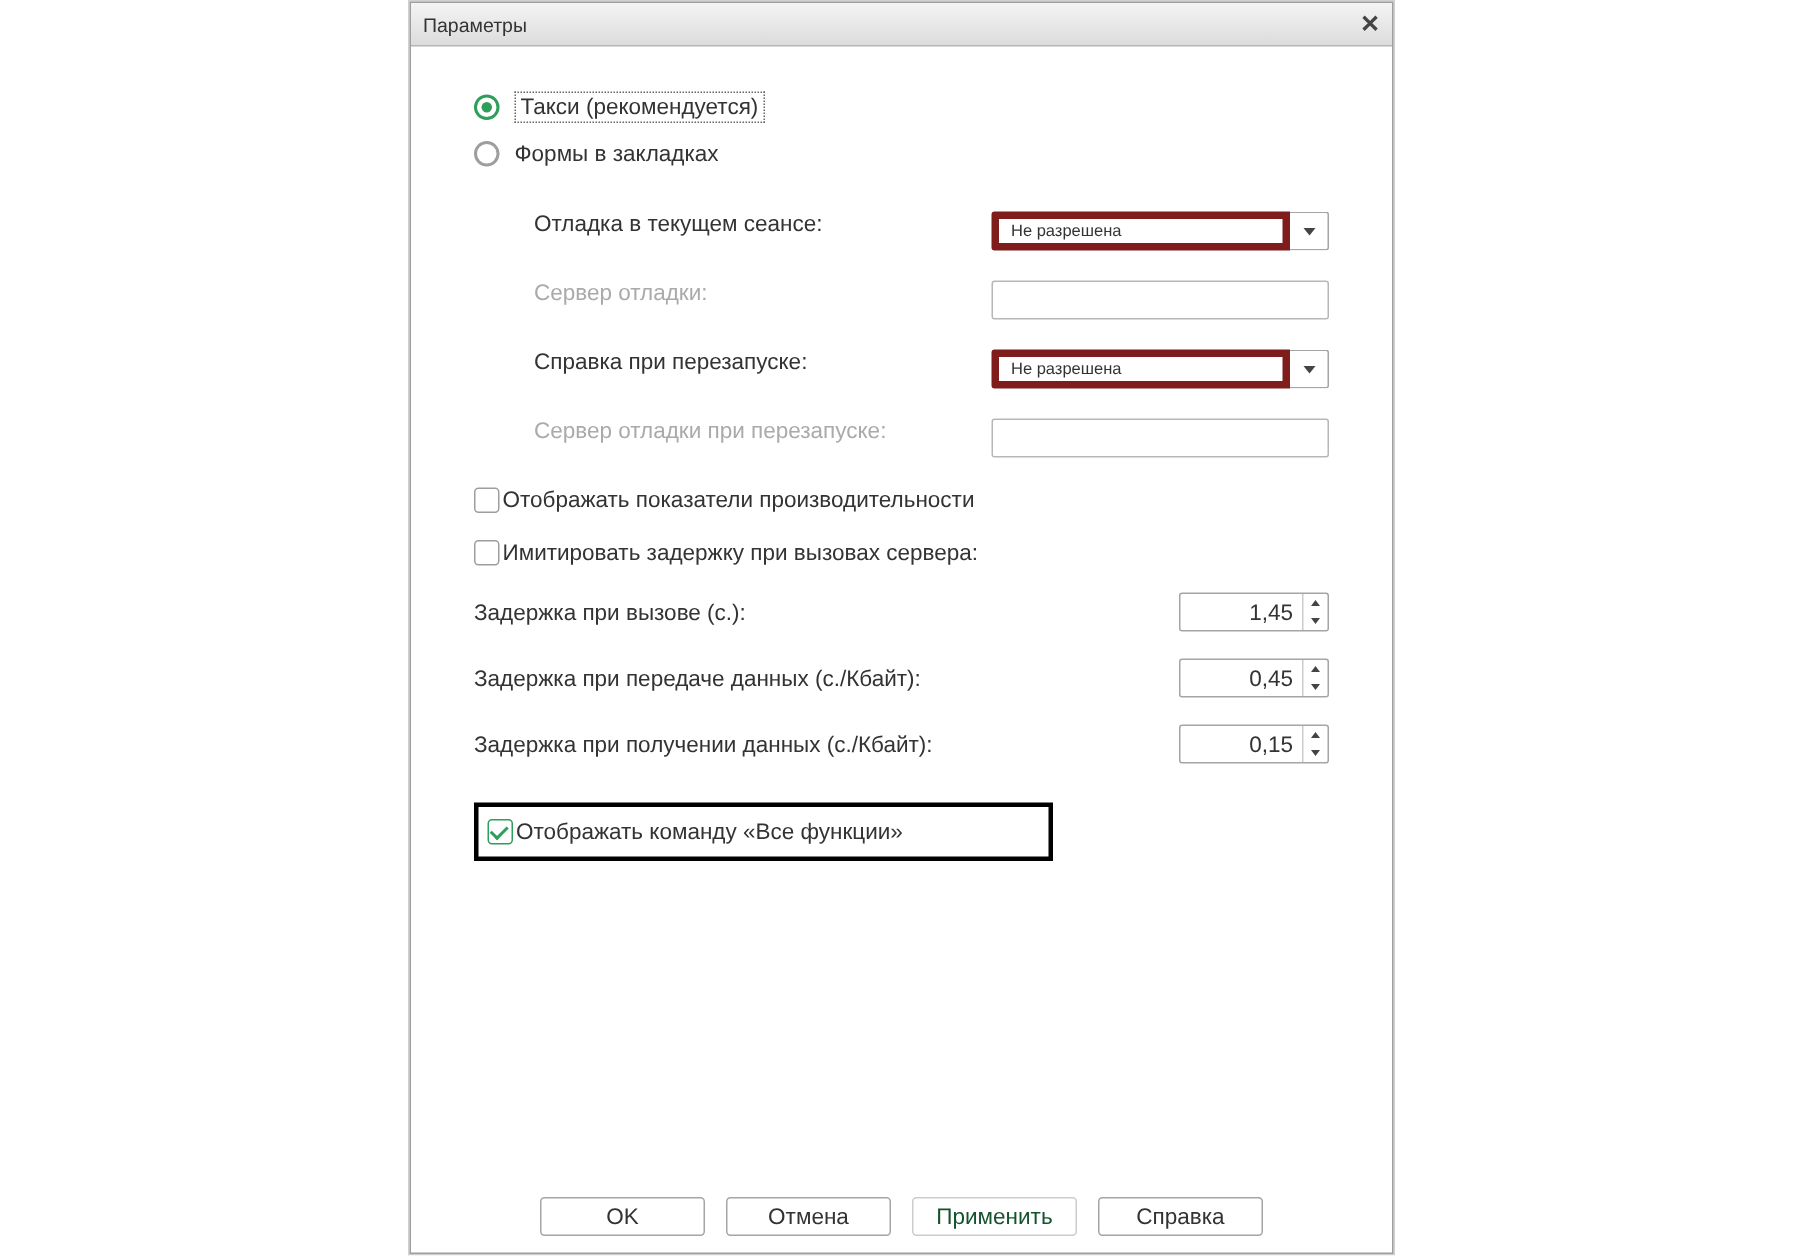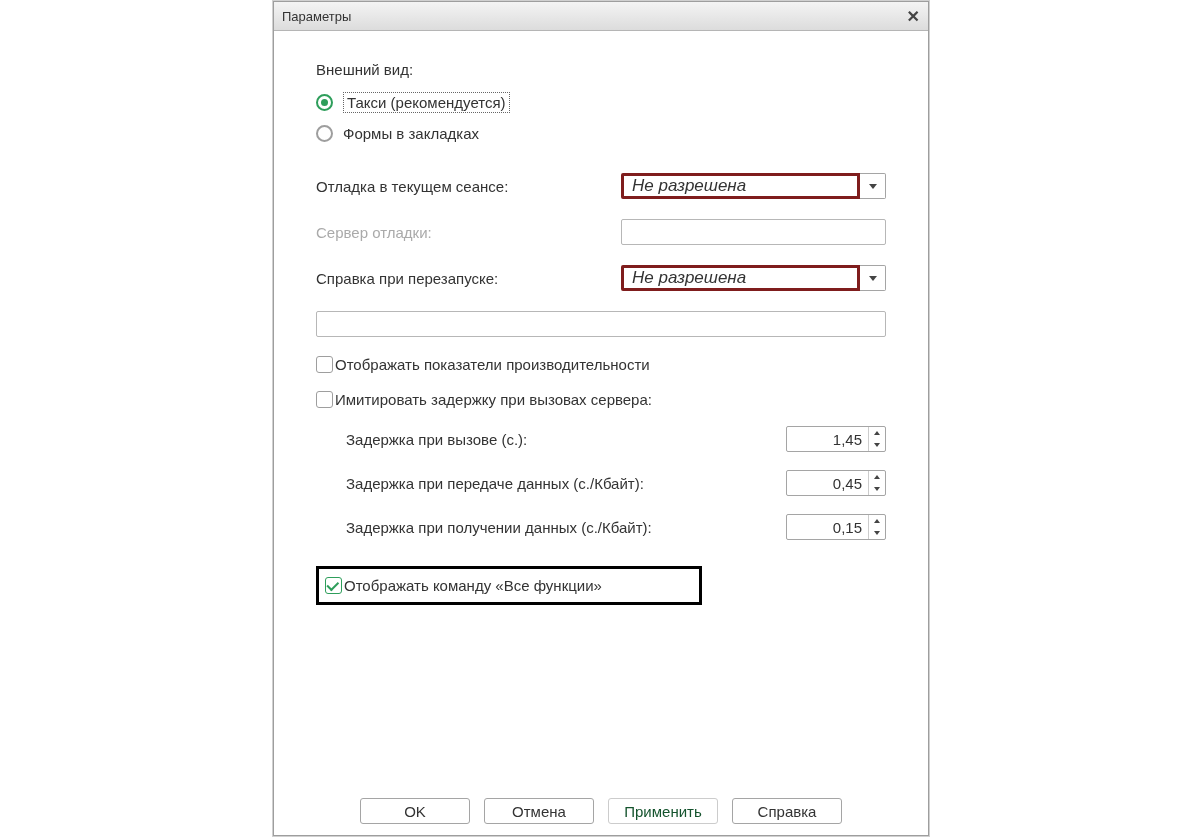--- a/index.html
+++ b/index.html
@@ -79,23 +79,24 @@
     border-radius: 50%;
   }
   .dotted-focus {
     border: 1px dotted #666;
     padding: 1px 3px;
   }
 
   
   .form-row {
     display: flex;
-    align-items: center;
+    align-items: flex-start;
     margin-top: 18px;
     min-height: 28px;
+    margin-left: 40px;
   }
   .form-label {
     width: 305px;
     flex: none;
   }
   .form-label.disabled {
     color: #aaa;
   }
   .textinput {
     flex: 1;
@@ -107,29 +108,28 @@
     border-radius: 2px;
     box-sizing: border-box;
   }
   .combo {
     flex: 1;
     display: flex;
   }
   .combo-text {
     flex: 1;
     height: 26px;
-    border: 3px solid #7f1d1d;
+    border: 5px solid #7f1d1d;
     background: #fff;
     padding: 0 8px;
-    font-size: 17px;
+    font-size: 11px;
     display: flex;
     align-items: center;
     border-radius: 2px 0 0 2px;
     box-sizing: border-box;
-    font-style: italic;
   }
   .combo-btn {
     width: 26px; height: 26px;
     border: 1px solid #a5a5a5;
     border-left: none;
     background: #fff;
     display: flex;
     align-items: center;
     justify-content: center;
     border-radius: 0 2px 2px 0;
@@ -164,21 +164,21 @@
   }
   .chk.checked::after {
     content: "";
     width: 9px; height: 5px;
     border-left: 2px solid #2e9e5b;
     border-bottom: 2px solid #2e9e5b;
     transform: rotate(-45deg) translateY(-1px);
   }
 
   
-  .spin-rows { margin-left: 30px; }
+  .spin-rows { }
   .spin-row {
     display: flex;
     align-items: center;
     margin-top: 18px;
   }
   .spin-label { flex: 1; }
   .spinner {
     width: 100px;
     height: 26px;
     display: flex;
@@ -261,21 +261,20 @@
 <div class="viewport">
   <div class="dialog">
 
     <div class="titlebar">
       <span>Параметры</span>
       <span class="close-x">✕</span>
     </div>
 
     <div class="content">
 
-      <div class="section-label">Внешний вид:</div>
 
       <div class="radio-row">
         <span class="radio selected"></span>
         <span class="dotted-focus">Такси (рекомендуется)</span>
       </div>
       <div class="radio-row">
         <span class="radio"></span>
         <span>Формы в закладках</span>
       </div>
 
@@ -298,20 +297,21 @@
         <span class="form-label">Справка при перезапуске:</span>
         <div class="combo">
           <div class="combo-text">Не разрешена</div>
           <div class="combo-btn">
             <span class="chev-down"></span>
           </div>
         </div>
       </div>
 
       <div class="form-row">
+        <span class="form-label disabled">Сервер отладки при перезапуске:</span>
         <input class="textinput" value="" style="">
       </div>
 
       <div class="check-row">
         <span class="chk"></span>
         <span>Отображать показатели производительности</span>
       </div>
 
       <div class="check-row">
         <span class="chk"></span>

